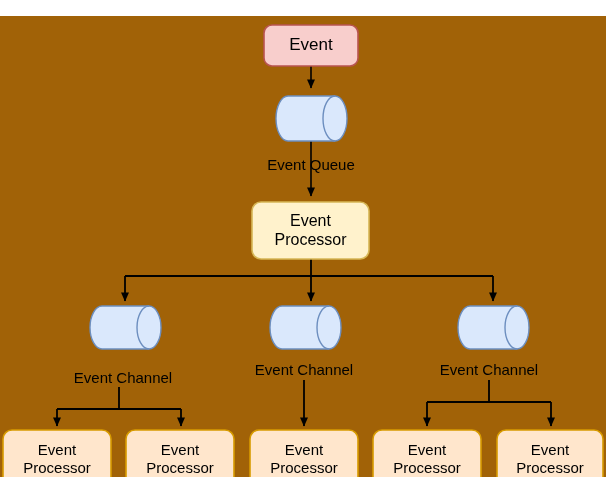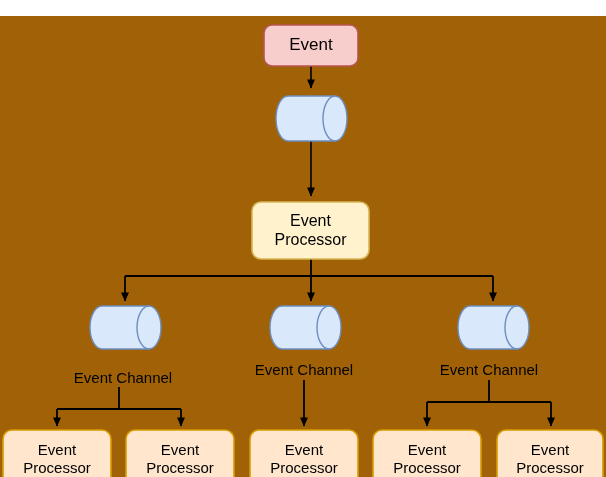--- a/index.html
+++ b/index.html
@@ -127,20 +127,21 @@
     <g>
       <rect x="373" y="414" width="108" height="58" rx="9" ry="9" fill="#ffe6cc" stroke="#d79b00" stroke-width="1.6"></rect>
     </g>
     <g>
       <rect x="497" y="414" width="106" height="58" rx="9" ry="9" fill="#ffe6cc" stroke="#d79b00" stroke-width="1.6"></rect>
     </g>
   </svg>
 
   <div class="node-label" style="left:264px; top:9px; width:94px; height:41px; font-size:17px;">Event</div>
 
+  <div class="caption" style="left:211px; top:140px; width:200px;">Event Queue</div>
 
   <div class="node-label" style="left:252px; top:186px; width:117px; height:57px; font-size:16px; flex-direction:column;">
     <span>Event</span>
     <span>Processor</span>
   </div>
 
   <div class="caption" style="left:23px; top:353px; width:200px;">Event Channel</div>
 
   <div class="caption" style="left:204px; top:345px; width:200px;">Event Channel</div>
 

